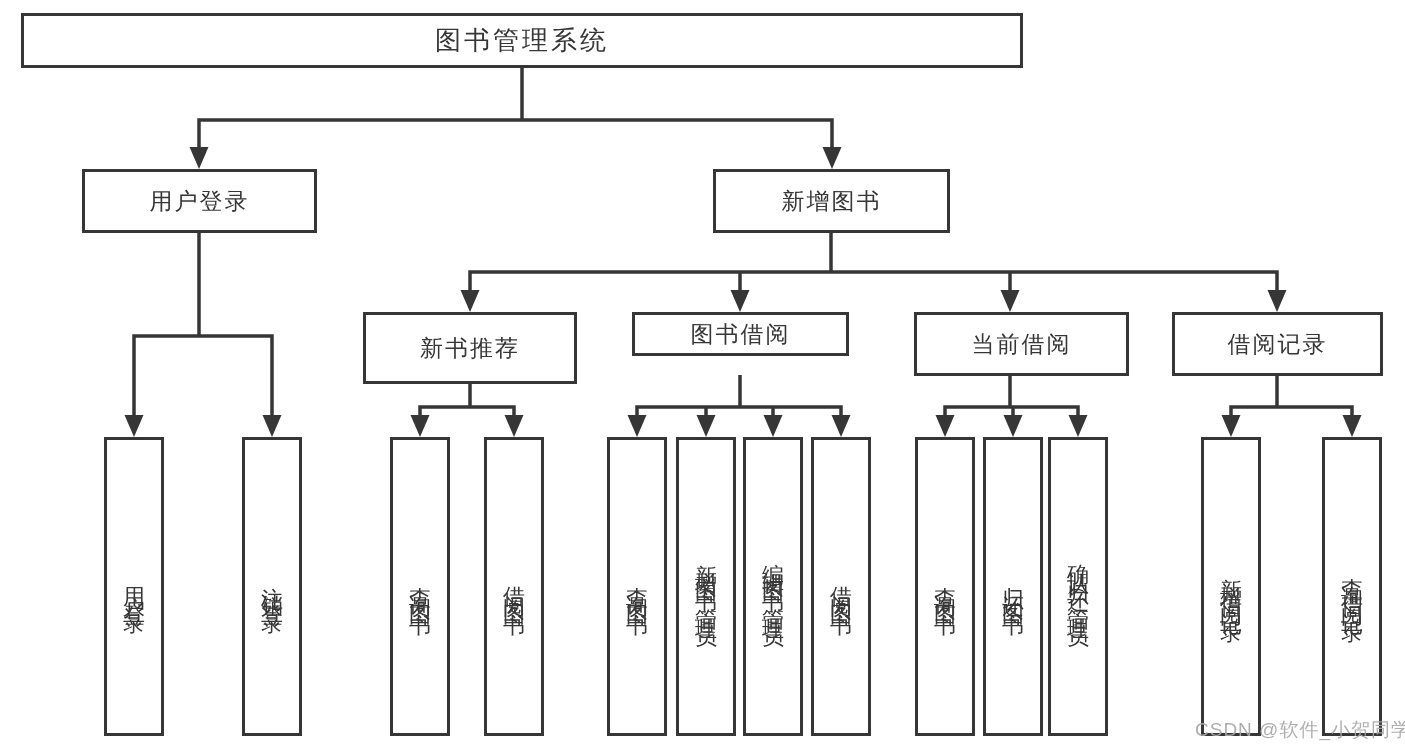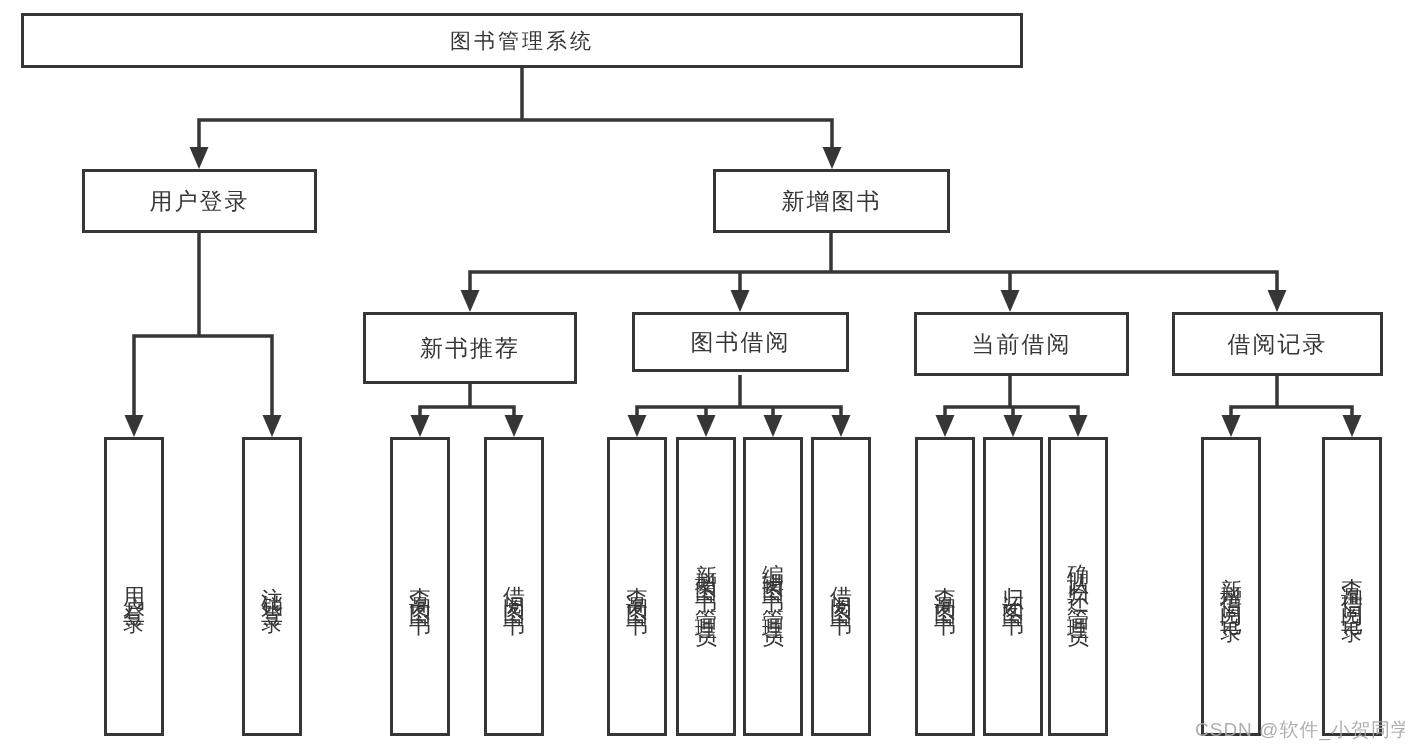--- a/index.html
+++ b/index.html
@@ -19,21 +19,21 @@
     display:flex;
     align-items:center;
     justify-content:center;
     color:#363636;
   }
   .h-label{
     font-size:23px;
     letter-spacing:2px;
     white-space:nowrap;
   }
-  .root .h-label{font-size:21px;letter-spacing:3px;}
+  .root .h-label{font-size:26px;letter-spacing:3px;}
   .leaf .v-label{
     writing-mode:vertical-rl;
     text-orientation:mixed;
     font-size:22px;
     letter-spacing:9px;
     line-height:1;
     white-space:nowrap;
   }
   .watermark{
     position:absolute;
@@ -118,21 +118,21 @@
   <div class="box" style="left:82px;top:169px;width:235px;height:64px;">
     <span class="h-label">用户登录</span>
   </div>
   <div class="box" style="left:713px;top:169px;width:237px;height:64px;">
     <span class="h-label">新增图书</span>
   </div>
 
   <div class="box" style="left:363px;top:312px;width:214px;height:72px;">
     <span class="h-label">新书推荐</span>
   </div>
-  <div class="box" style="left:632px;top:312px;width:217px;height:60px;text-align:center;">
+  <div class="box" style="left:632px;top:312px;width:217px;height:44px;text-align:center;">
     <span class="h-label">图书借阅</span>
   </div>
   <div class="box" style="left:902px;top:312px;width:215px;height:64px;margin-left:12px;">
     <span class="h-label">当前借阅</span>
   </div>
   <div class="box" style="left:1172px;top:312px;width:211px;height:64px;">
     <span class="h-label">借阅记录</span>
   </div>
 
   <div class="box leaf" style="left:104px;top:437px;width:60px;height:299px;">

